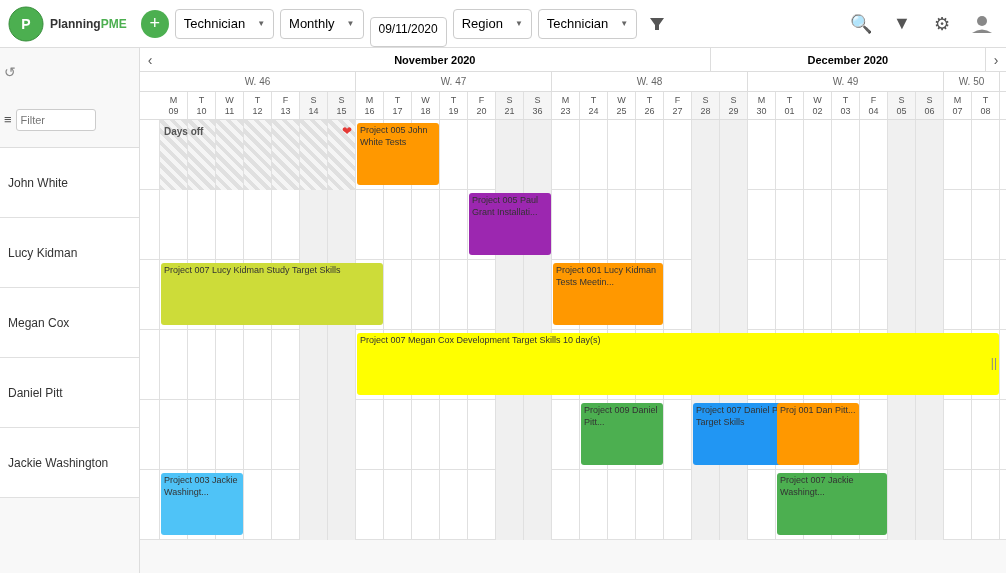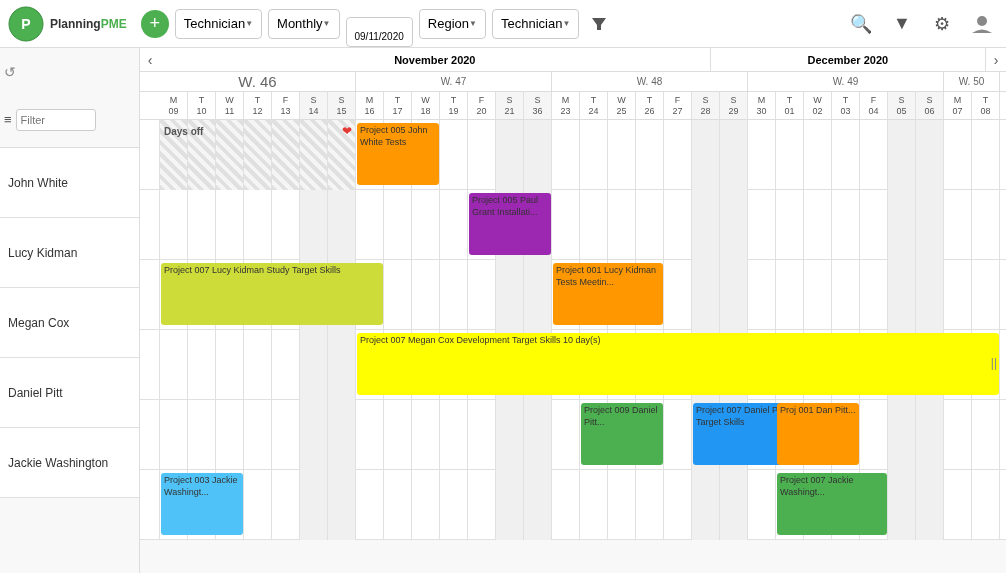--- a/index.html
+++ b/index.html
@@ -36,41 +36,41 @@
       font-size: 18px;
       cursor: pointer;
       display: flex;
       align-items: center;
       justify-content: center;
     }
 
     .dropdown-btn {
       display: flex;
       align-items: center;
-      gap: 0;
+      gap: 12px;
       background: white;
       border: 1px solid #ccc;
       border-radius: 4px;
       padding: 4px 8px;
       cursor: pointer;
       font-size: 13px;
       height: 30px;
     }
     .dropdown-btn .caret { font-size: 8px; color: #666; }
 
     .date-btn {
       display: flex;
-      align-items: flex-end;
+      align-items: flex-start;
       gap: 4px;
       background: white;
       border: 1px solid #ccc;
       border-radius: 4px;
       padding: 4px 8px;
       cursor: pointer;
-      font-size: 10px;
+      font-size: 12px;
       height: 30px;
       margin-top: 16px;
     }
 
     .filter-icon-btn {
       width: 28px;
       height: 28px;
       background: none;
       border: none;
       cursor: pointer;
@@ -296,21 +296,21 @@
 
     <div id="calendar">
 
     <div class="month-row" style="display: flex; height: 24px; border-bottom: 1px solid rgb(221, 221, 221); background: white;">
           <button class="nav-btn">‹</button>
           <div style="width: 560px; display: flex; align-items: center; justify-content: center; font-weight: bold; font-size: 11px; border-right: 1px solid rgb(221, 221, 221);">November 2020</div>
           <div style="width: 280px; display: flex; align-items: center; justify-content: center; font-weight: bold; font-size: 11px; border-right: 1px solid rgb(221, 221, 221);">December 2020</div>
           <button class="nav-btn">›</button>
         </div>
         <div style="display: flex; height: 20px; border-bottom: 1px solid rgb(221, 221, 221); background: white; padding-left: 20px;">
-          <div style="width: 196px; display: flex; align-items: center; justify-content: center; font-size: 15px; color: rgb(102, 102, 102); border-right: 1px solid rgb(221, 221, 221); flex-shrink: 0; text-align: center;">W. 46</div>
+          <div style="width: 196px; display: flex; align-items: center; justify-content: center; font-size: 10px; color: rgb(102, 102, 102); border-right: 1px solid rgb(221, 221, 221); flex-shrink: 0; text-align: center;">W. 46</div>
           <div style="width: 196px; display: flex; align-items: center; justify-content: center; font-size: 10px; color: rgb(102, 102, 102); border-right: 1px solid rgb(221, 221, 221); flex-shrink: 0;">W. 47</div>
           <div style="width: 196px; display: flex; align-items: center; justify-content: center; font-size: 10px; color: rgb(102, 102, 102); border-right: 1px solid rgb(221, 221, 221); flex-shrink: 0;">W. 48</div>
           <div style="width: 196px; display: flex; align-items: center; justify-content: center; font-size: 10px; color: rgb(102, 102, 102); border-right: 1px solid rgb(221, 221, 221); flex-shrink: 0;">W. 49</div>
           <div style="width: 56px; display: flex; align-items: center; justify-content: center; font-size: 10px; color: rgb(102, 102, 102); border-right: 1px solid rgb(221, 221, 221); flex-shrink: 0;">W. 50</div>
         </div>
         <div style="display: flex; height: 28px; background: white; border-bottom: 1px solid rgb(221, 221, 221); padding-left: 20px;">
           <div style="width: 28px; display: flex; flex-direction: column; align-items: center; justify-content: center; font-size: 9px; color: rgb(85, 85, 85); border-right: 1px solid rgb(224, 224, 224); flex-shrink: 0; line-height: 1.2;">
             <span>M</span>
             <span>09</span>
           </div>

